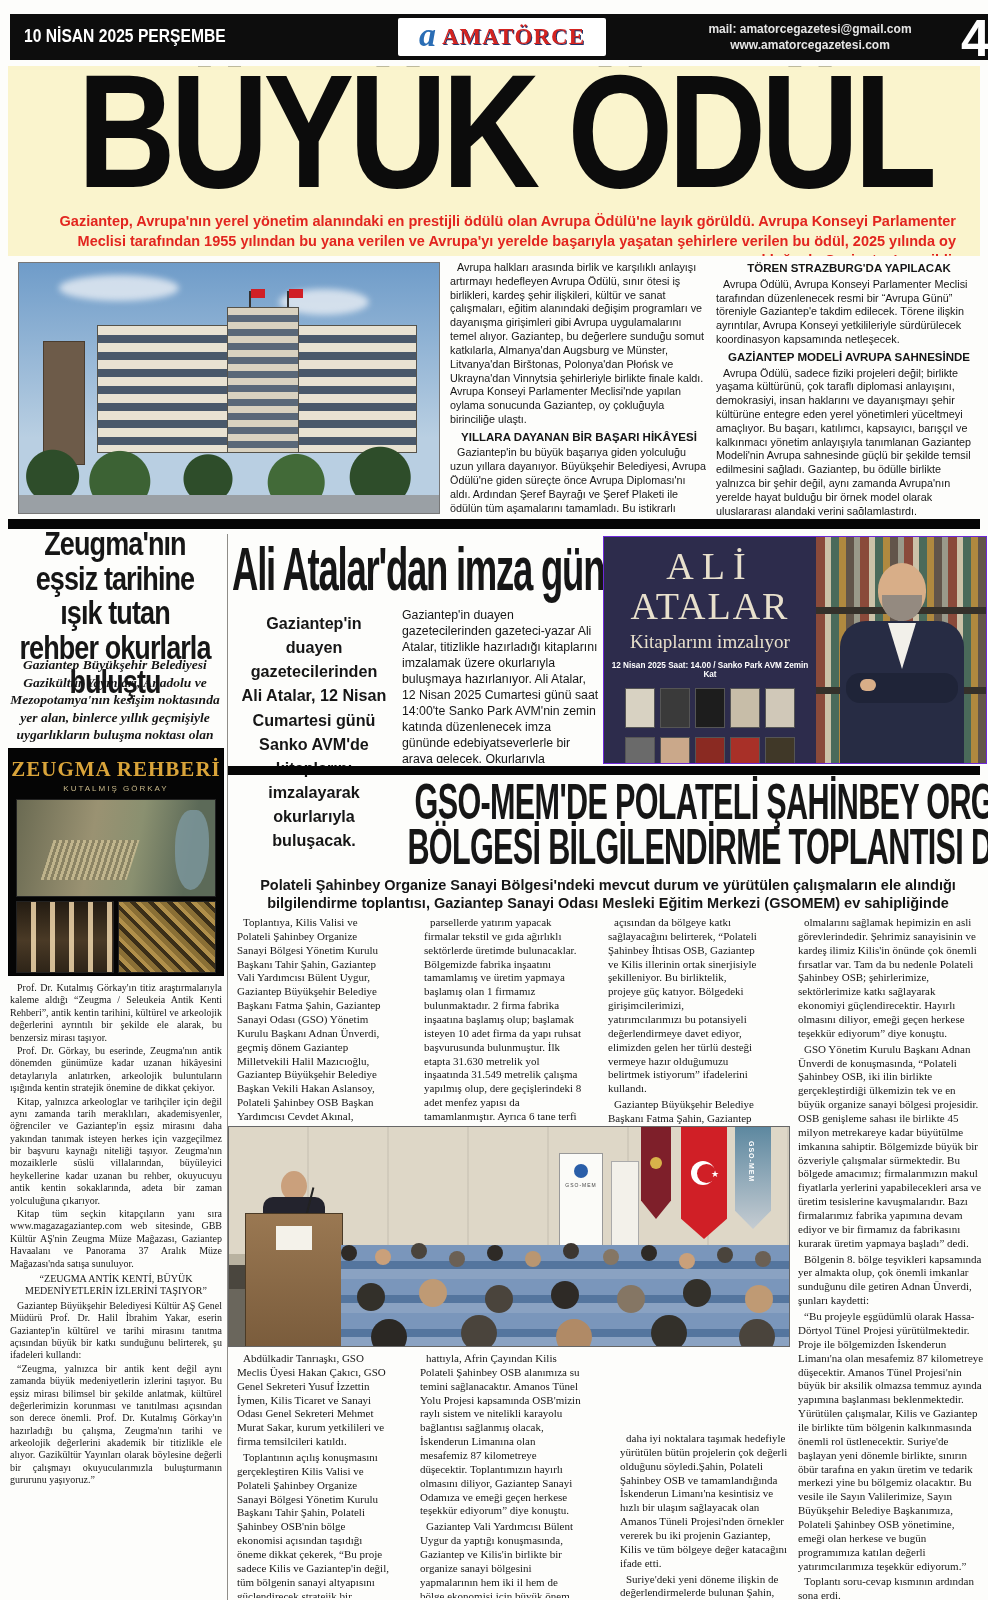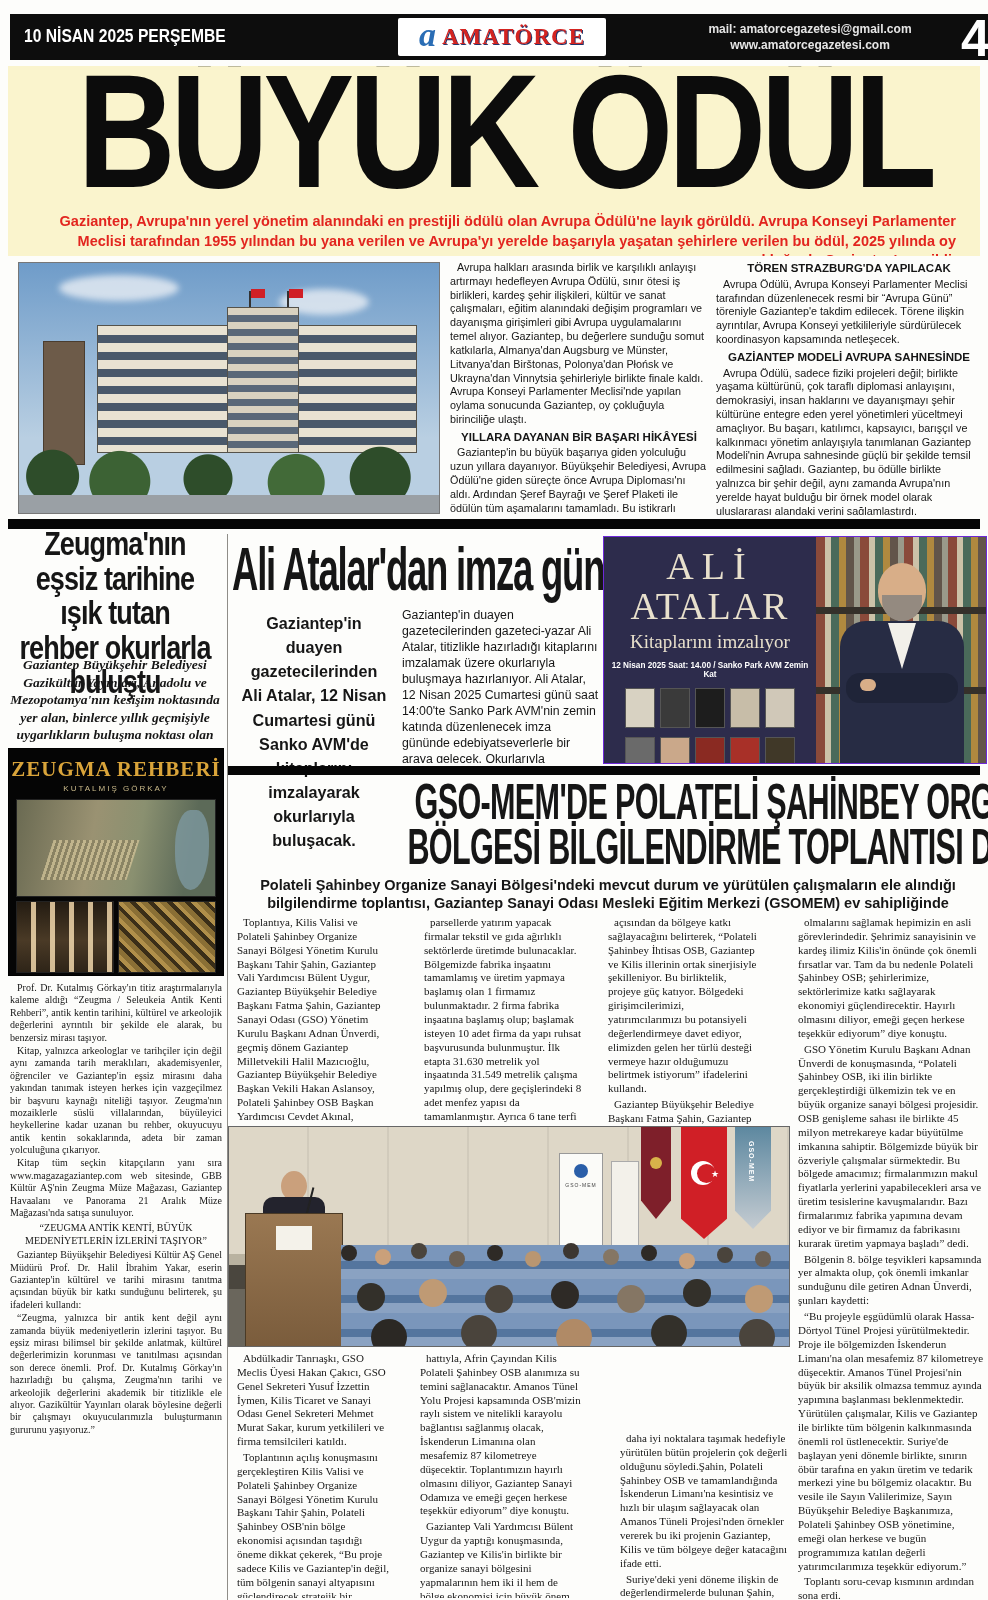--- a/index.html
+++ b/index.html
@@ -195,22 +195,23 @@
     </div>
     <div class="bc-photos">
       <div class="bc-ph ruins"></div>
       <div class="bc-ph mosaic"></div>
     </div>
 
   </div>
 
   <div class="abs serifcol clip" style="left:10px;top:982px;width:212px;height:616px;">
     <p>Prof. Dr. Kutalmış Görkay'ın titiz araştırmalarıyla kaleme aldığı “Zeugma / Seleukeia Antik Kenti Rehberi”, antik kentin tarihini, kültürel ve arkeolojik değerlerini ayrıntılı bir şekilde ele alarak, bu benzersiz mirası taşıyor.</p>
+    <p>Prof. Dr. Görkay, bu eserinde, Zeugma'nın antik dönemden günümüze kadar uzanan hikâyesini detaylarıyla anlatırken, arkeolojik buluntuların ışığında kentin stratejik önemine de dikkat çekiyor.</p>
     <p>Kitap, yalnızca arkeologlar ve tarihçiler için değil aynı zamanda tarih meraklıları, akademisyenler, öğrenciler ve Gaziantep'in eşsiz mirasını daha yakından tanımak isteyen herkes için vazgeçilmez bir başvuru kaynağı niteliği taşıyor. Zeugma'nın mozaiklerle süslü villalarından, büyüleyici heykellerine kadar uzanan bu rehber, okuyucuyu antik kentin sokaklarında, adeta bir zaman yolculuğuna çıkarıyor.</p>
-    <p>Kitap tüm seçkin kitapçıların yanı sıra www.magazagaziantep.com web sitesinde, GBB Kültür AŞ'nin Zeugma Müze Mağazası, Gaziantep Havaalanı ve Panorama 21 Aralık Müze Mağazası'nda satışa sunuluyor.</p>
+    <p>Kitap tüm seçkin kitapçıların yanı sıra www.magazagaziantep.com web sitesinde, GBB Kültür AŞ'nin Zeugma Müze Mağazası, Gaziantep Havaalanı ve Panorama 37 Aralık Müze Mağazası'nda satışa sunuluyor.</p>
     <p class="qhead">“ZEUGMA ANTİK KENTİ, BÜYÜK MEDENİYETLERİN İZLERİNİ TAŞIYOR”</p>
     <p>Gaziantep Büyükşehir Belediyesi Kültür AŞ Genel Müdürü Prof. Dr. Halil İbrahim Yakar, eserin Gaziantep'in kültürel ve tarihi mirasını tanıtma açısından büyük bir katkı sunduğunu belirterek, şu ifadeleri kullandı:</p>
     <p>“Zeugma, yalnızca bir antik kent değil aynı zamanda büyük medeniyetlerin izlerini taşıyor. Bu eşsiz mirası bilimsel bir şekilde anlatmak, kültürel değerlerimizin korunması ve tanıtılması açısından son derece önemli. Prof. Dr. Kutalmış Görkay'ın hazırladığı bu çalışma, Zeugma'nın tarihi ve arkeolojik değerlerini akademik bir titizlikle ele alıyor. Gazikültür Yayınları olarak böylesine değerli bir çalışmayı okuyucularımızla buluşturmanın gururunu yaşıyoruz.”</p>
   </div>
 
   <div class="abs at-head">
     <span>Ali Atalar'dan imza günü</span>
   </div>
   <div class="abs at-deck">
     <span>Gaziantep'in duayen gazetecilerinden Ali Atalar, 12 Nisan Cumartesi günü Sanko AVM'de kitaplarını imzalayarak okurlarıyla buluşacak.</span>

